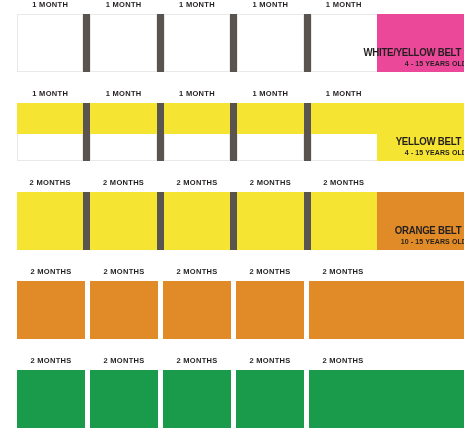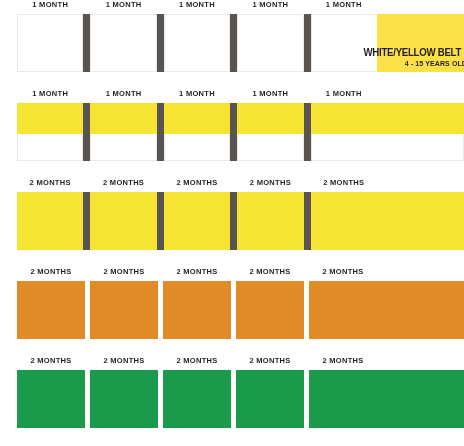--- a/index.html
+++ b/index.html
@@ -108,21 +108,21 @@
       <div class="bar">
         <div class="seg white-seg" style="left: 0px; width: 66.4px;"></div>
         <div class="seg white-seg" style="left: 73.4px; width: 66.4px;"></div>
         <div class="seg white-seg" style="left: 146.8px; width: 66.4px;"></div>
         <div class="seg white-seg" style="left: 220.2px; width: 66.4px;"></div>
         <div class="seg white-seg" style="left: 293.6px; width: 153.4px;"></div>
         <div class="divider" style="left: 66.4px; z-index: 4;"></div>
         <div class="divider" style="left: 139.8px; z-index: 4;"></div>
         <div class="divider" style="left: 213.2px; z-index: 4;"></div>
         <div class="divider" style="left: 286.6px; z-index: 4;"></div>
-        <div class="belt-box" style="background: #fde047;">
+        <div class="belt-box" style="background: #ec4899;">
           <div class="belt-name" style="color: rgb(35, 31, 32);">WHITE/YELLOW BELT</div>
           <div class="belt-age wide" style="color: rgb(35, 31, 32);">4 - 15 YEARS OLD</div>
         </div>
       </div>
     </div>
     <div class="row" style="top: 89px;">
       <div class="durations">
         <div class="duration" style="left: 50.2px;">1 MONTH</div>
         <div class="duration" style="left: 123.6px;">1 MONTH</div>
         <div class="duration" style="left: 197px;">1 MONTH</div>
@@ -137,40 +137,48 @@
         <div class="seg white-seg" style="left: 293.6px; width: 153.4px;"></div>
         <div class="divider" style="left: 66.4px; z-index: 4;"></div>
         <div class="divider" style="left: 139.8px; z-index: 4;"></div>
         <div class="divider" style="left: 213.2px; z-index: 4;"></div>
         <div class="divider" style="left: 286.6px; z-index: 4;"></div>
         <div class="band" style="width: 447px; background: rgb(245, 228, 49); z-index: 2;"></div>
         <div class="divider" style="left: 66.4px; z-index: 3;"></div>
         <div class="divider" style="left: 139.8px; z-index: 3;"></div>
         <div class="divider" style="left: 213.2px; z-index: 3;"></div>
         <div class="divider" style="left: 286.6px; z-index: 3;"></div>
+        <div class="belt-box" style="background: rgb(245, 228, 49);">
+          <div class="belt-name" style="color: rgb(35, 31, 32);">YELLOW BELT</div>
+          <div class="belt-age wide" style="color: rgb(35, 31, 32);">4 - 15 YEARS OLD</div>
+        </div>
       </div>
     </div>
     <div class="row" style="top: 178px;">
       <div class="durations">
         <div class="duration" style="left: 50.2px;">2 MONTHS</div>
         <div class="duration" style="left: 123.6px;">2 MONTHS</div>
         <div class="duration" style="left: 197px;">2 MONTHS</div>
         <div class="duration" style="left: 270.4px;">2 MONTHS</div>
         <div class="duration" style="left: 343.8px;">2 MONTHS</div>
       </div>
       <div class="bar">
         <div class="seg" style="left: 0px; width: 66.4px; background: rgb(245, 228, 49);"></div>
         <div class="seg" style="left: 73.4px; width: 66.4px; background: rgb(245, 228, 49);"></div>
         <div class="seg" style="left: 146.8px; width: 66.4px; background: rgb(245, 228, 49);"></div>
         <div class="seg" style="left: 220.2px; width: 66.4px; background: rgb(245, 228, 49);"></div>
         <div class="seg" style="left: 293.6px; width: 153.4px; background: rgb(245, 228, 49);"></div>
         <div class="divider" style="left: 66.4px; z-index: 4;"></div>
         <div class="divider" style="left: 139.8px; z-index: 4;"></div>
         <div class="divider" style="left: 213.2px; z-index: 4;"></div>
         <div class="divider" style="left: 286.6px; z-index: 4;"></div>
+        <div class="belt-box" style="background: rgb(224, 139, 40);">
+          <div class="belt-name" style="color: rgb(35, 31, 32);">ORANGE BELT</div>
+          <div class="belt-age wide" style="color: rgb(35, 31, 32);">10 - 15 YEARS OLD</div>
+        </div>
       </div>
     </div>
     <div class="row" style="top: 267px;">
       <div class="durations">
         <div class="duration" style="left: 51px;">2 MONTHS</div>
         <div class="duration" style="left: 124px;">2 MONTHS</div>
         <div class="duration" style="left: 197px;">2 MONTHS</div>
         <div class="duration" style="left: 270px;">2 MONTHS</div>
         <div class="duration" style="left: 343px;">2 MONTHS</div>
       </div>

